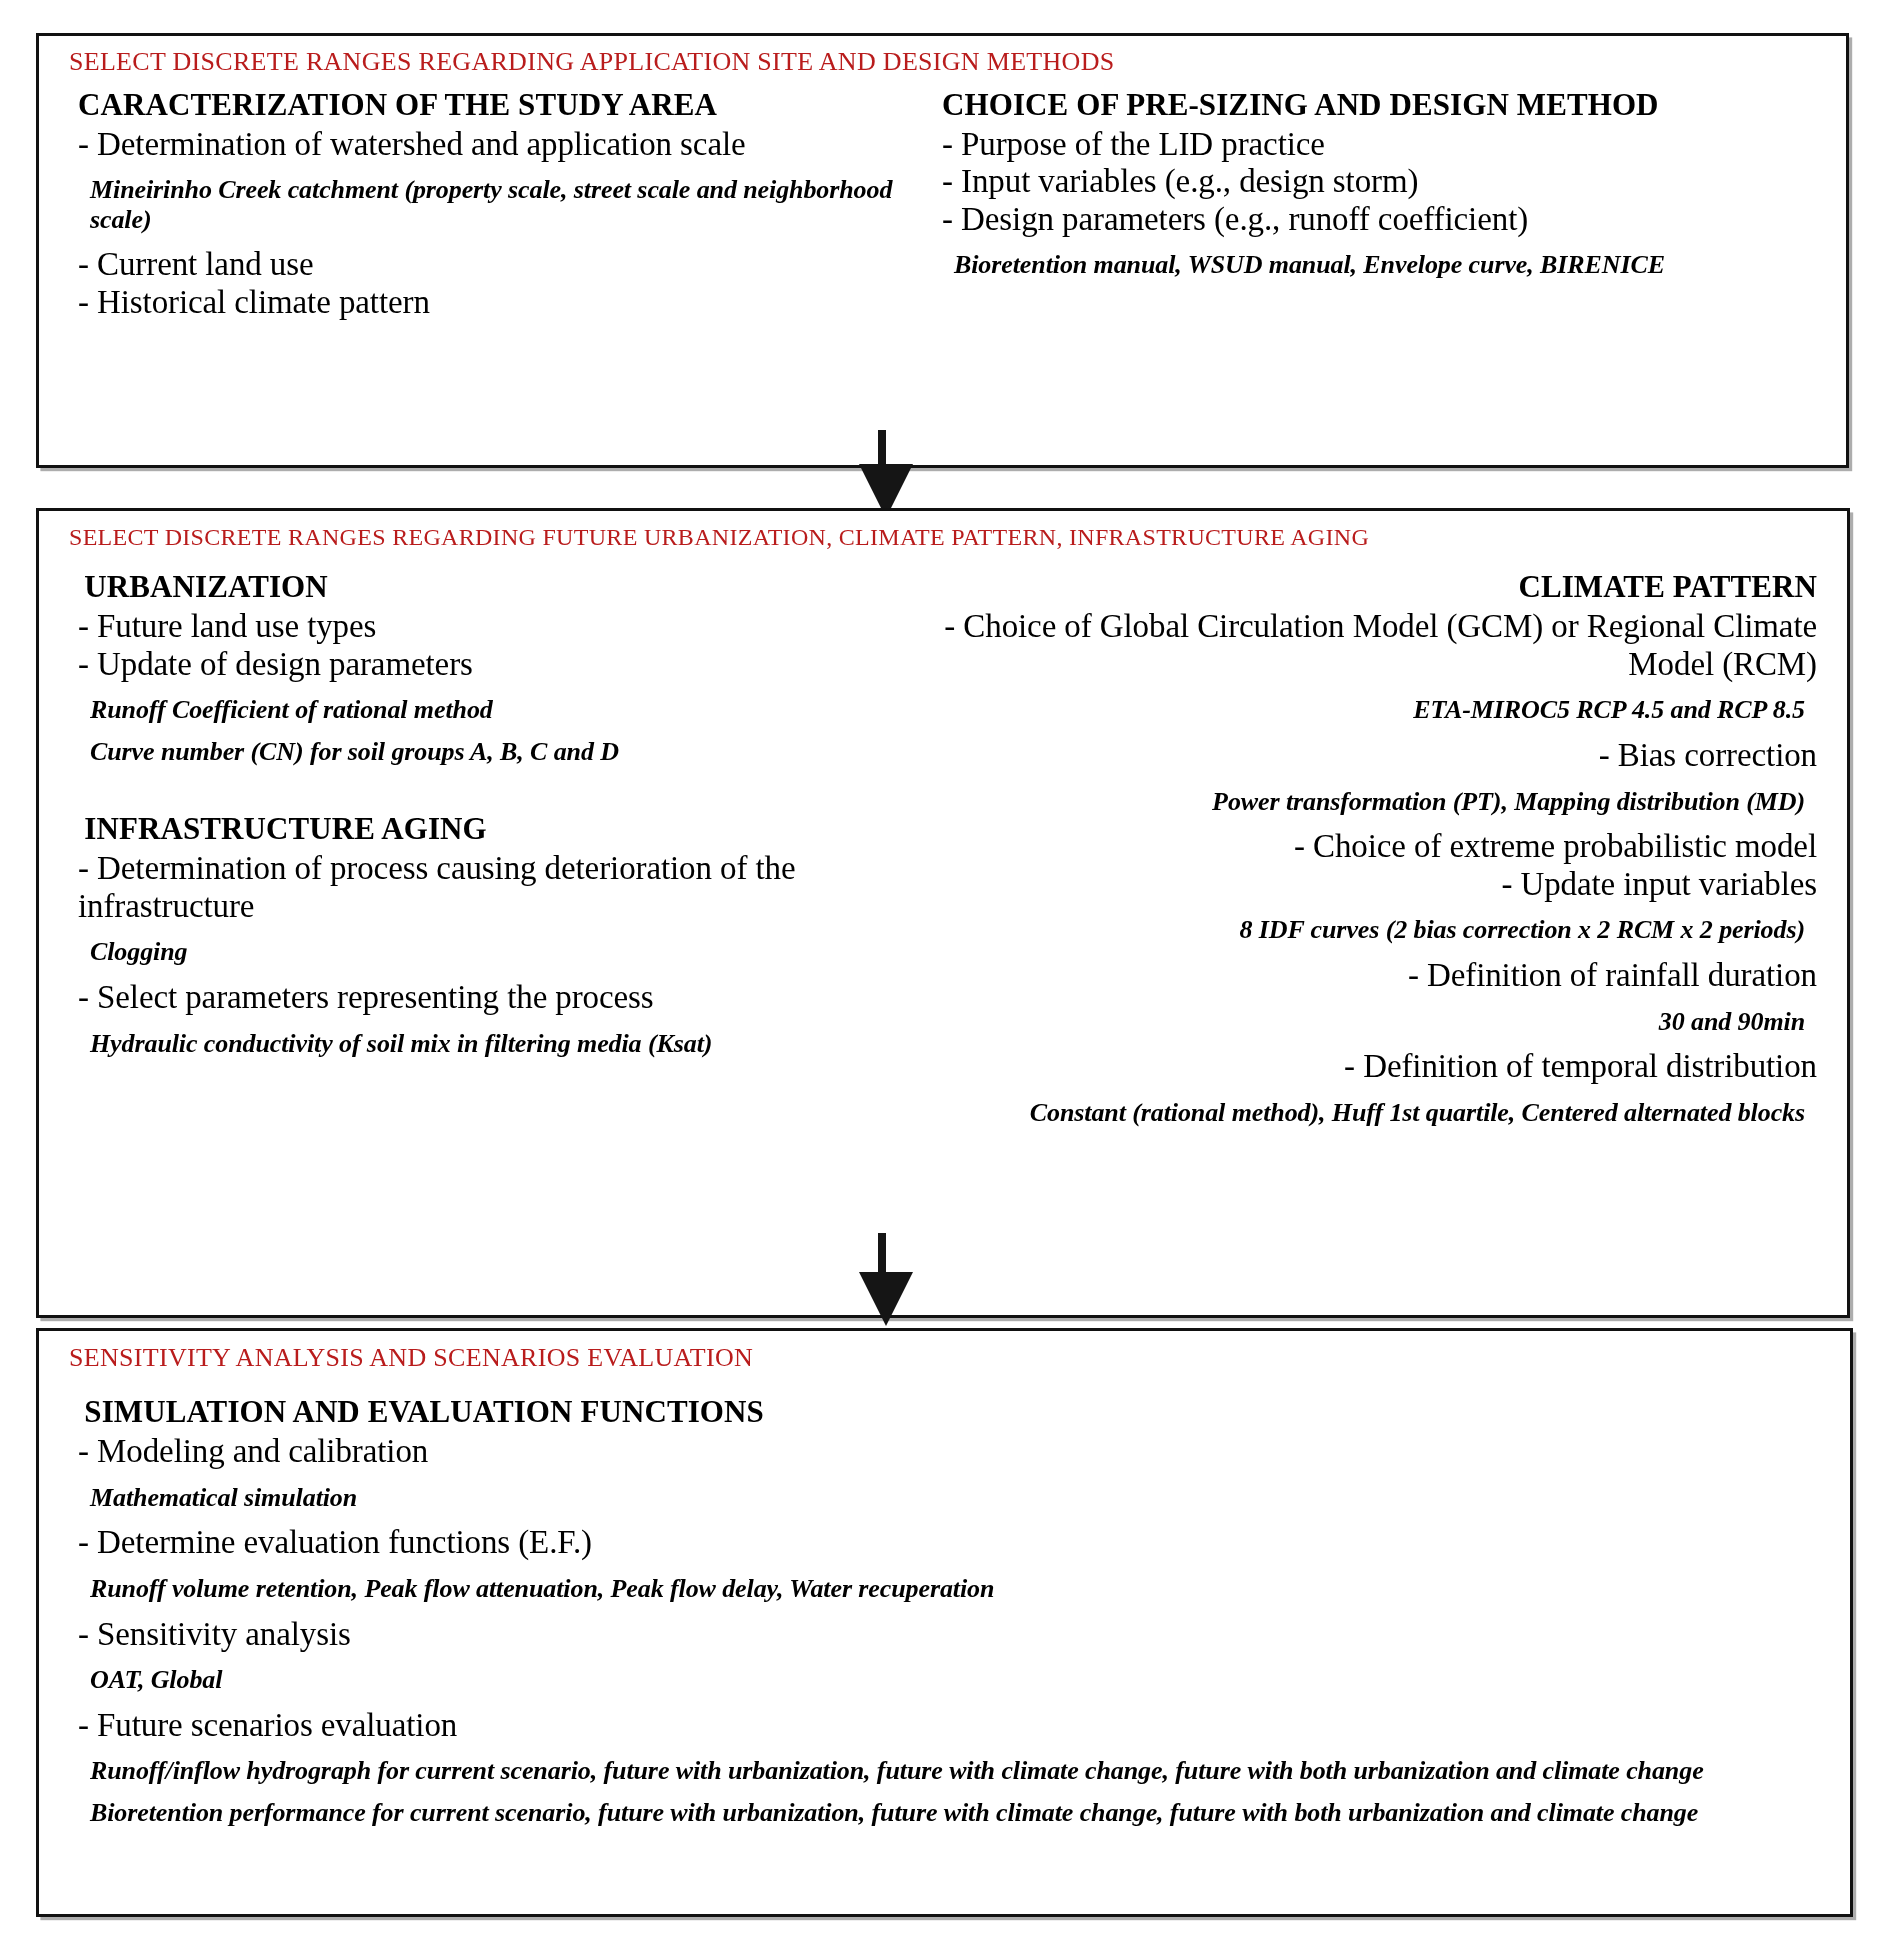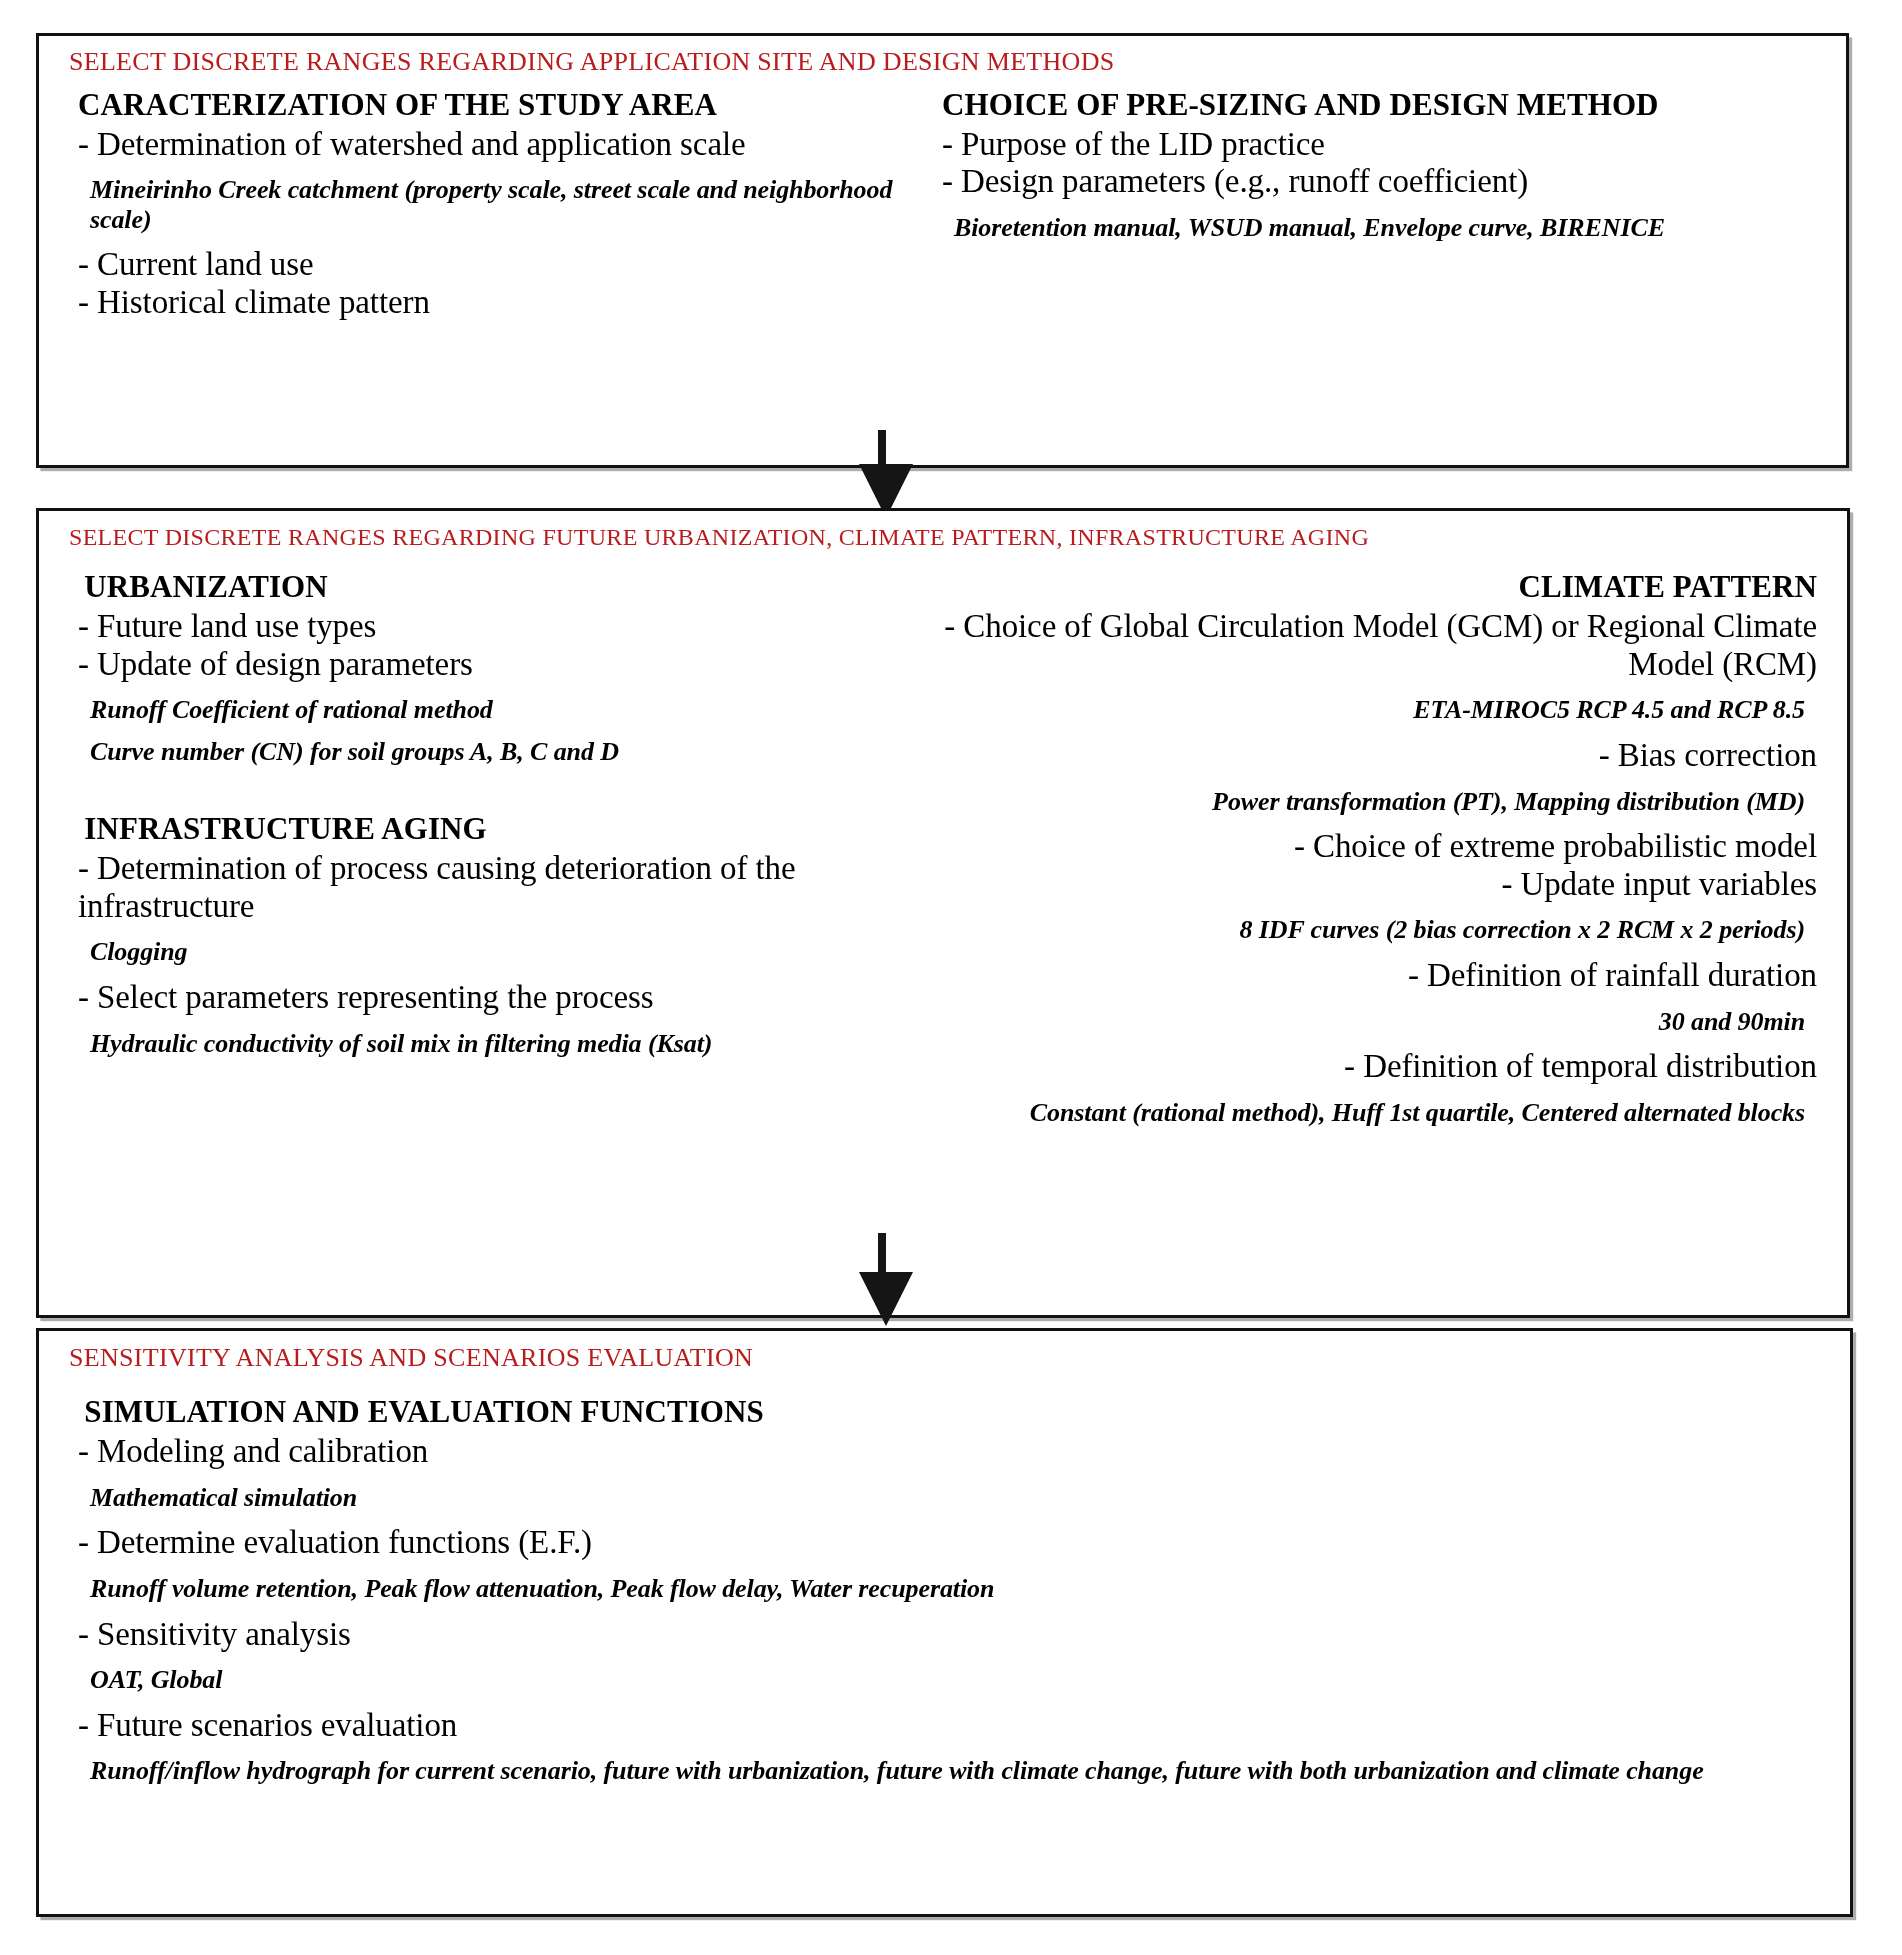--- a/index.html
+++ b/index.html
@@ -121,20 +121,21 @@
       <div class="sect-title">CARACTERIZATION OF THE STUDY AREA</div>
       <div class="bullet">- Determination of watershed and application scale</div>
       <div class="note">Mineirinho Creek catchment (property scale, street scale and neighborhood scale)</div>
       <div class="bullet">- Current land use</div>
       <div class="bullet">- Historical climate pattern</div>
     </div>
 
     <div class="col" id="b1-col-right">
       <div class="sect-title">CHOICE OF PRE-SIZING AND DESIGN METHOD</div>
       <div class="bullet">- Purpose of the LID practice</div>
+      <div class="bullet">- Input variables (e.g., design storm)</div>
       <div class="bullet">- Design parameters (e.g., runoff coefficient)</div>
       <div class="note">Bioretention manual, WSUD manual, Envelope curve, BIRENICE</div>
     </div>
   </div>
 
   <div class="arrow-shaft" id="arrow1-shaft"></div>
   <div class="arrow-head" id="arrow1-head"></div>
 
   <div class="box" id="box-2">
     <div class="box-caption" id="caption-2">SELECT DISCRETE RANGES REGARDING FUTURE URBANIZATION, CLIMATE PATTERN, INFRASTRUCTURE AGING</div>
@@ -180,17 +181,18 @@
     <div class="col" id="b3-col-full">
       <div class="sect-title indent">SIMULATION AND EVALUATION FUNCTIONS</div>
       <div class="bullet">- Modeling and calibration</div>
       <div class="note">Mathematical simulation</div>
       <div class="bullet">- Determine evaluation functions (E.F.)</div>
       <div class="note">Runoff volume retention, Peak flow attenuation, Peak flow delay, Water recuperation</div>
       <div class="bullet">- Sensitivity analysis</div>
       <div class="note">OAT, Global</div>
       <div class="bullet">- Future scenarios evaluation</div>
       <div class="note">Runoff/inflow hydrograph for current scenario, future with urbanization, future with climate change, future with both urbanization and climate change</div>
+      <div class="note">Bioretention performance for current scenario, future with urbanization, future with climate change, future with both urbanization and climate change</div>
     </div>
   </div>
 
 </div>
 
 
 </body></html>

